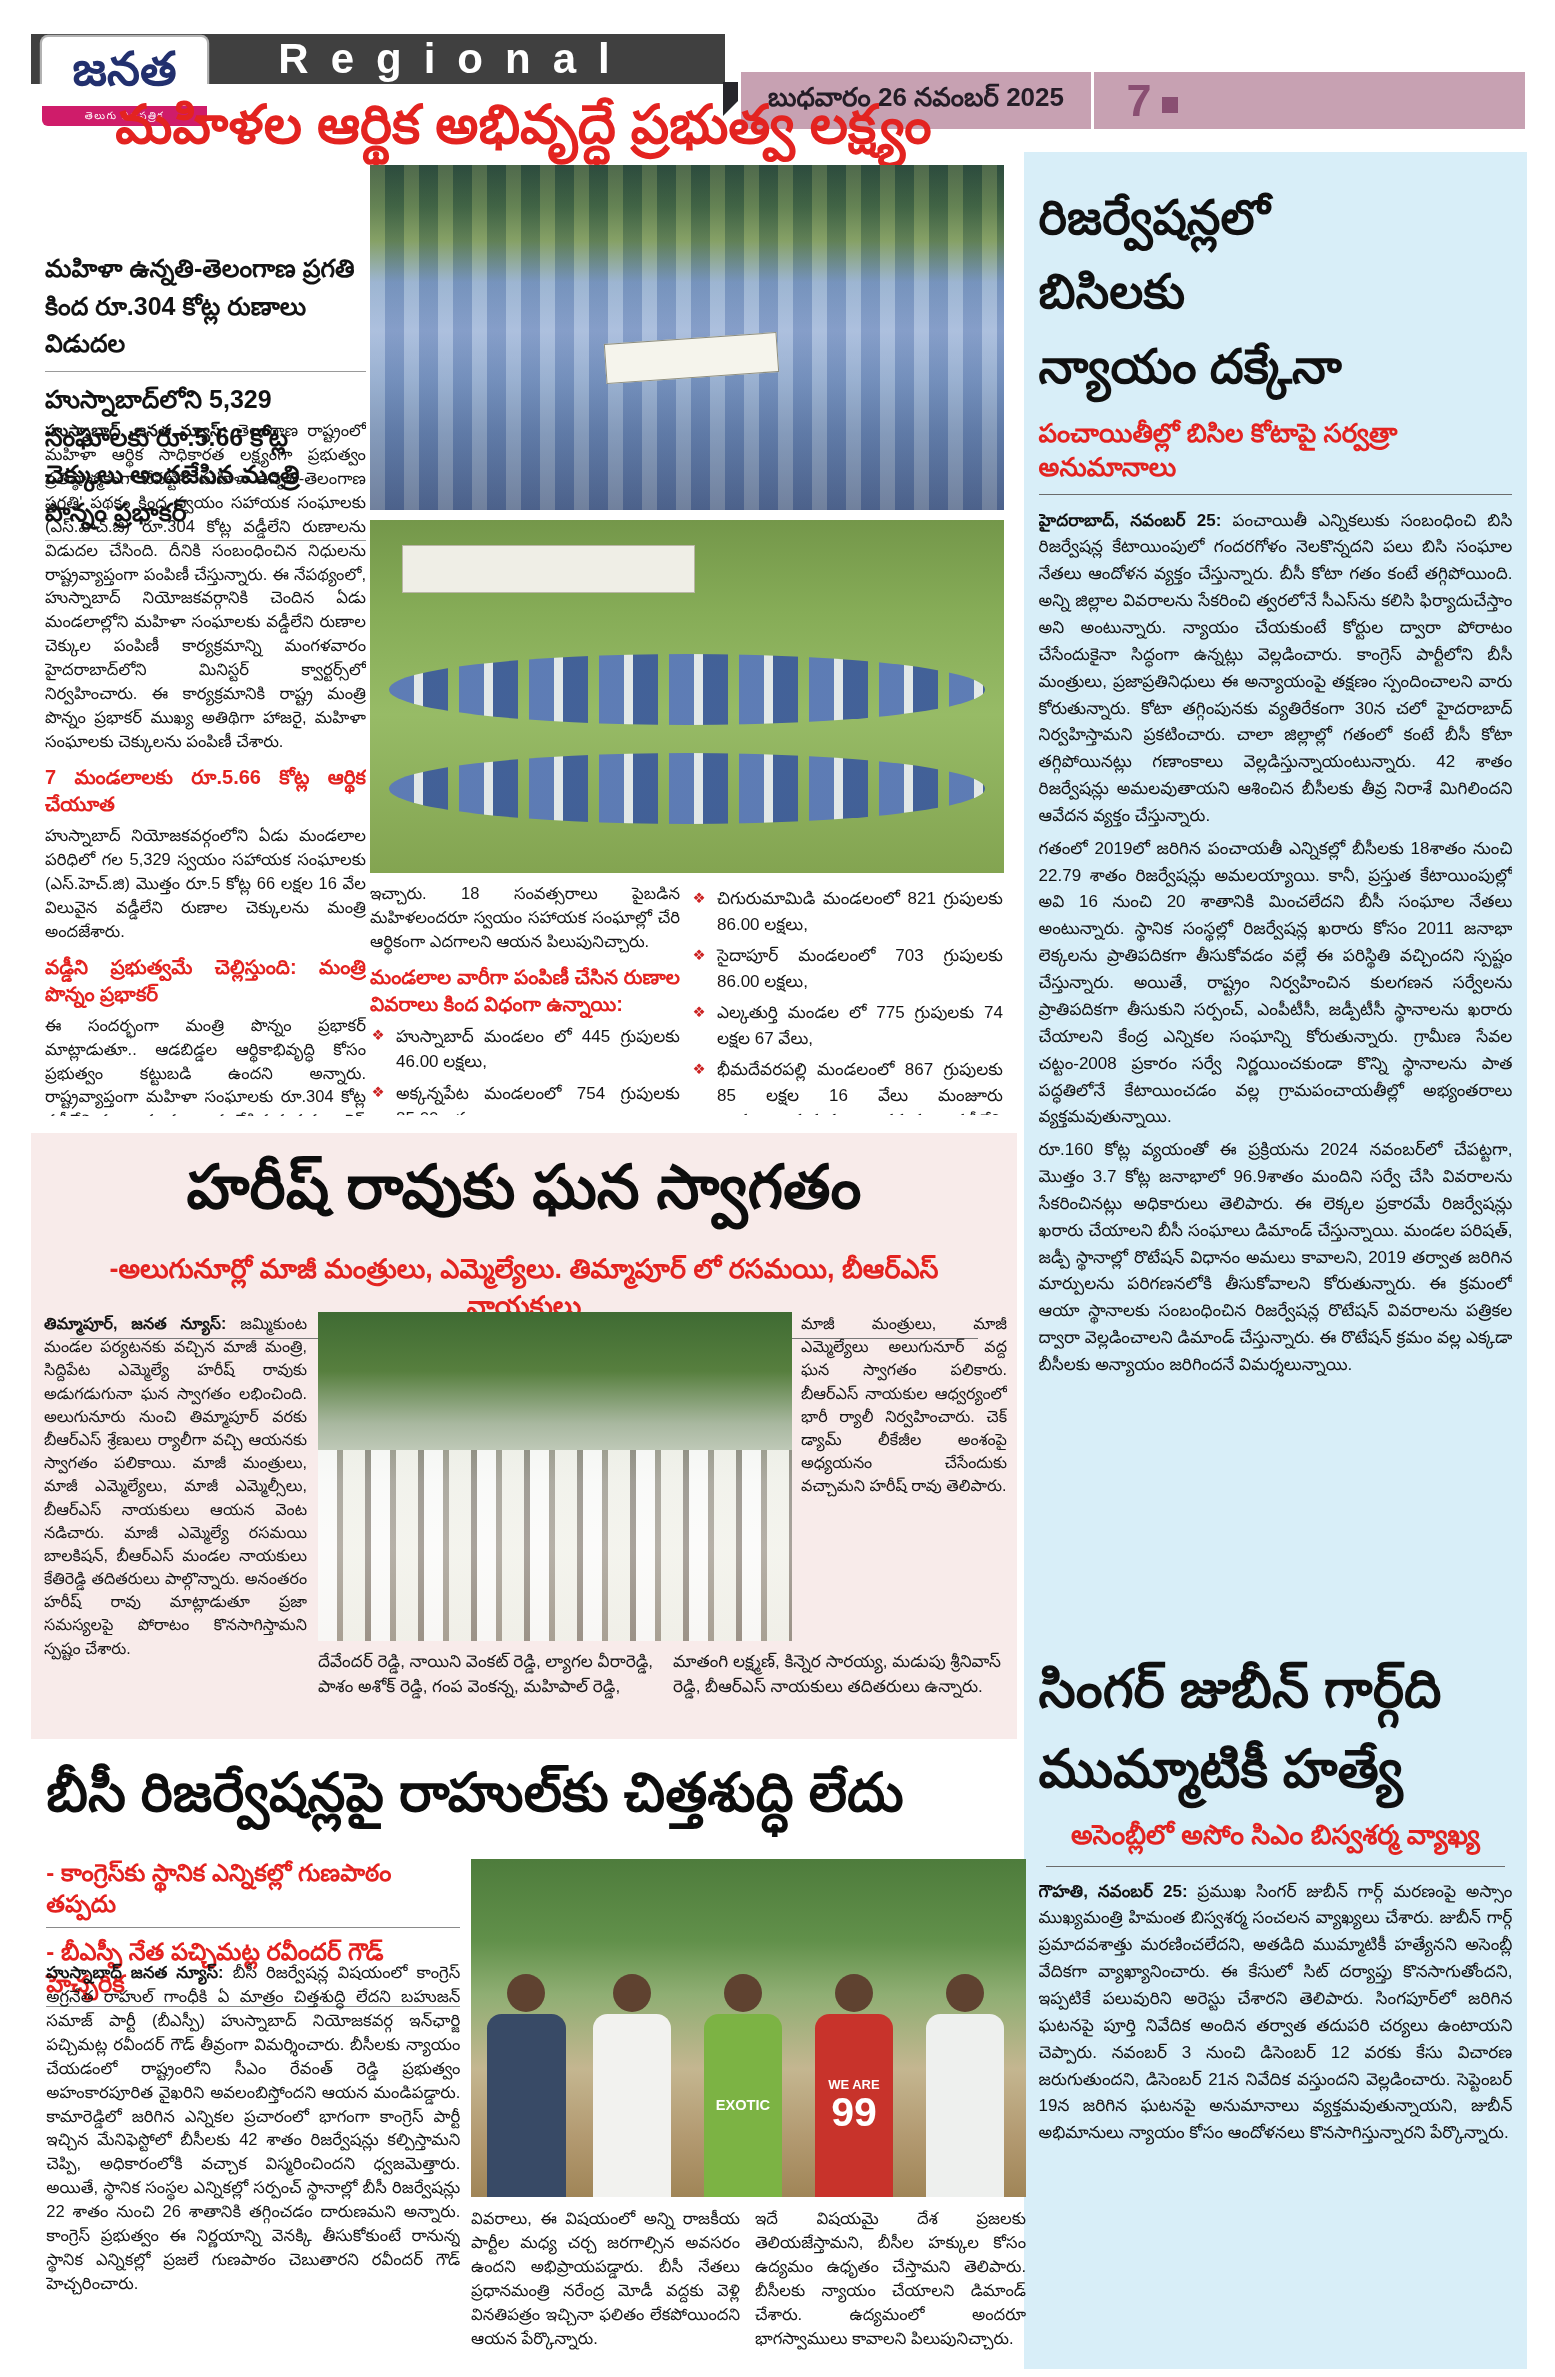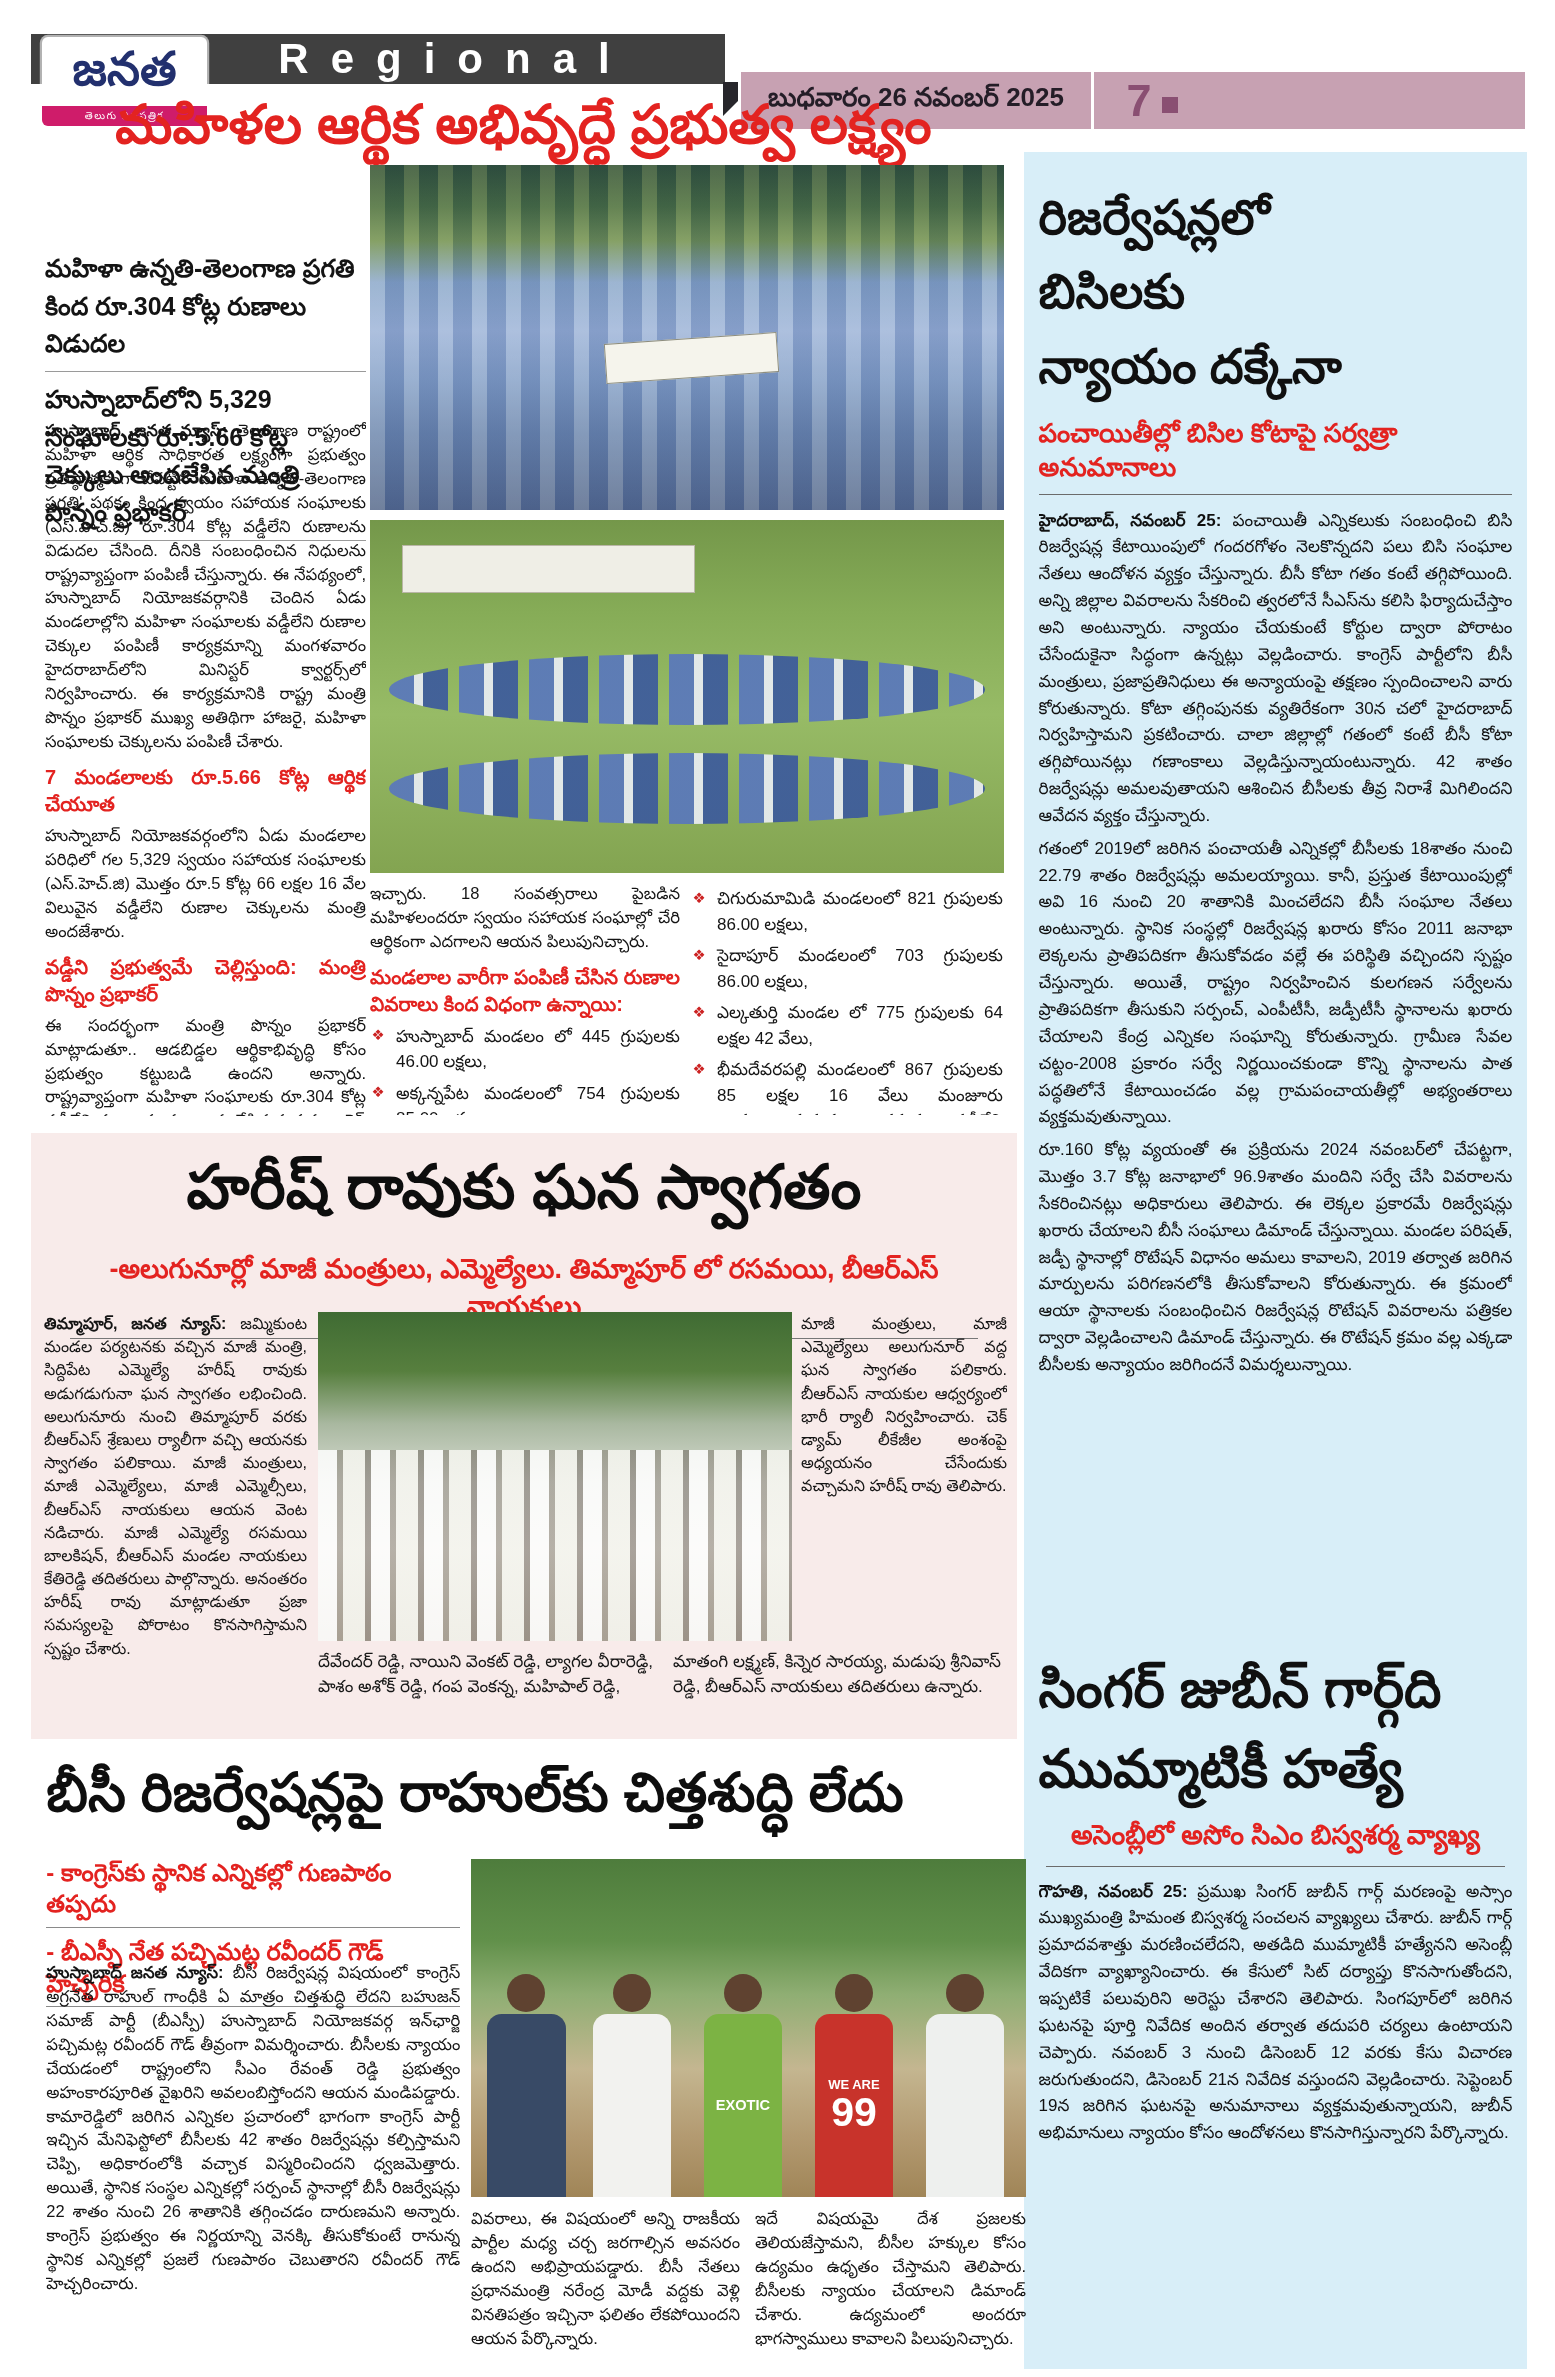--- a/index.html
+++ b/index.html
@@ -152,21 +152,21 @@
       <li>హుస్నాబాద్ మండలం లో 445 గ్రుపులకు 46.00 లక్షలు,</li>
       <li>అక్కన్నపేట మండలంలో 754 గ్రుపులకు 85.00 లక్షలు,</li>
 
     </ul>
   </div>
 
   <div class="abs lead-col3 bodytxt just">
     <ul class="blist">
       <li>చిగురుమామిడి మండలంలో 821 గ్రుపులకు 86.00 లక్షలు,</li>
       <li>సైదాపూర్ మండలంలో 703 గ్రుపులకు 86.00 లక్షలు,</li>
-      <li>ఎల్కతుర్తి మండల లో 775 గ్రుపులకు 64 లక్షల 42 వేలు,</li>
+      <li>ఎల్కతుర్తి మండల లో 775 గ్రుపులకు 74 లక్షల 67 వేలు,</li>
       <li>భీమదేవరపల్లి మండలంలో 867 గ్రుపులకు 85 లక్షల 16 వేలు మంజూరు అయ్యాయి.ప్రభుత్వం తమకు వడ్డీలేని రుణాలు మంజూరు చేయడం పట్ల మహిళా సంఘాల సభ్యులు హర్షం వ్యక్తం చేశారు.</li>
     </ul>
   </div>
 
   <div class="abs blue-panel">
     <div class="res-headline">
       <div>రిజర్వేషన్లలో</div>
       <div>బిసిలకు</div>
       <div>న్యాయం దక్కేనా</div>
     </div>

